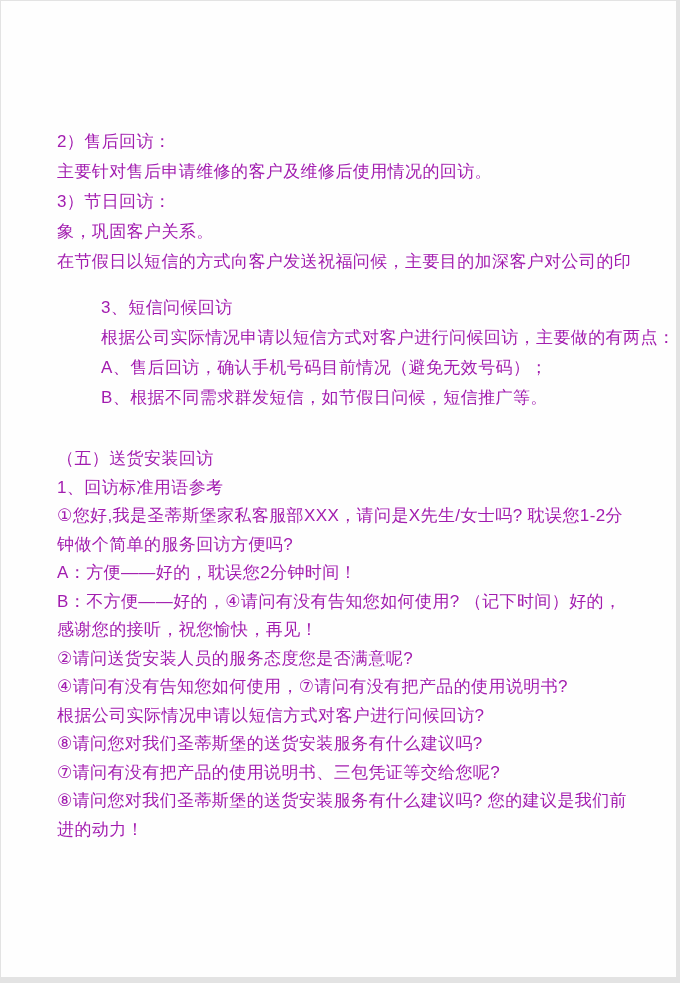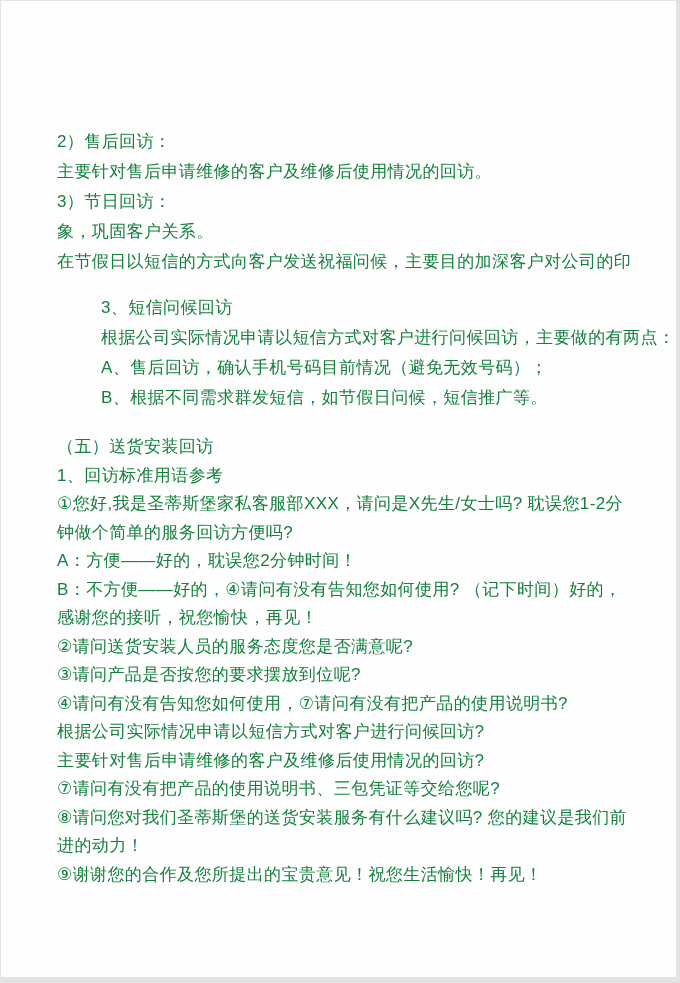--- a/index.html
+++ b/index.html
@@ -18,31 +18,31 @@
     position: absolute;
     left: 1px;
     top: 1px;
     width: 675px;
     height: 976px;
     background: #fefefe;
     overflow: hidden;
   }
   .content {
     padding: 126px 0 0 56px;
-    color: #15803d;
+    color: #a21caf;
     font-size: 17px;
     letter-spacing: 0.4px;
   }
   .content p {
     margin: 0;
     white-space: nowrap;
   }
   .sec-a { line-height: 30px; }
   .sec-b { line-height: 30px; margin-top: 16px; margin-left: 44px; }
-  .sec-c { line-height: 28.5px; margin-top: 20px; }
+  .sec-c { line-height: 28.5px; margin-top: 32px; }
 </style>
 </head>
 <body>
 
 <div class="paper">
   <div class="content">
 
     <div class="sec-a">
       <p>2）售后回访：</p>
       <p>主要针对售后申请维修的客户及维修后使用情况的回访。</p>
@@ -60,24 +60,22 @@
 
     <div class="sec-c">
       <p>（五）送货安装回访</p>
       <p>1、回访标准用语参考</p>
       <p>①您好,我是圣蒂斯堡家私客服部XXX，请问是X先生/女士吗? 耽误您1-2分</p>
       <p>钟做个简单的服务回访方便吗?</p>
       <p>A：方便——好的，耽误您2分钟时间！</p>
       <p>B：不方便——好的，④请问有没有告知您如何使用? （记下时间）好的，</p>
       <p>感谢您的接听，祝您愉快，再见！</p>
       <p>②请问送货安装人员的服务态度您是否满意呢?</p>
-      <p>③请问产品是否按您的要求摆放到位呢?</p>
       <p>④请问有没有告知您如何使用，⑦请问有没有把产品的使用说明书?</p>
       <p>根据公司实际情况申请以短信方式对客户进行问候回访?</p>
-      <p>主要针对售后申请维修的客户及维修后使用情况的回访?</p>
+      <p>⑧请问您对我们圣蒂斯堡的送货安装服务有什么建议吗?</p>
       <p>⑦请问有没有把产品的使用说明书、三包凭证等交给您呢?</p>
       <p>⑧请问您对我们圣蒂斯堡的送货安装服务有什么建议吗? 您的建议是我们前</p>
       <p>进的动力！</p>
-      <p>⑨谢谢您的合作及您所提出的宝贵意见！祝您生活愉快！再见！</p>
     </div>
 
   </div>
 </div>
 
 </body></html>

